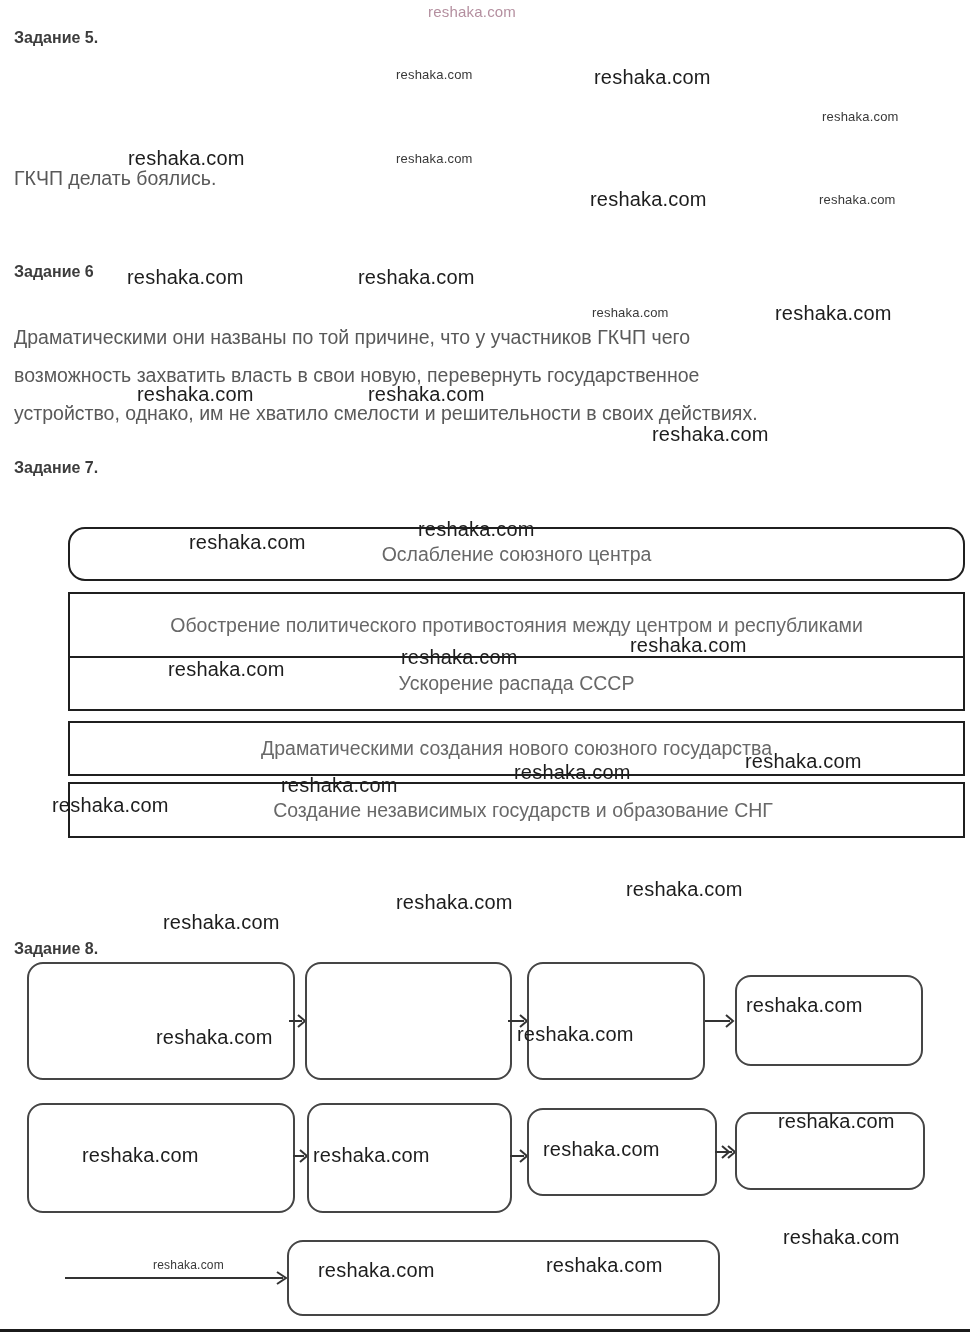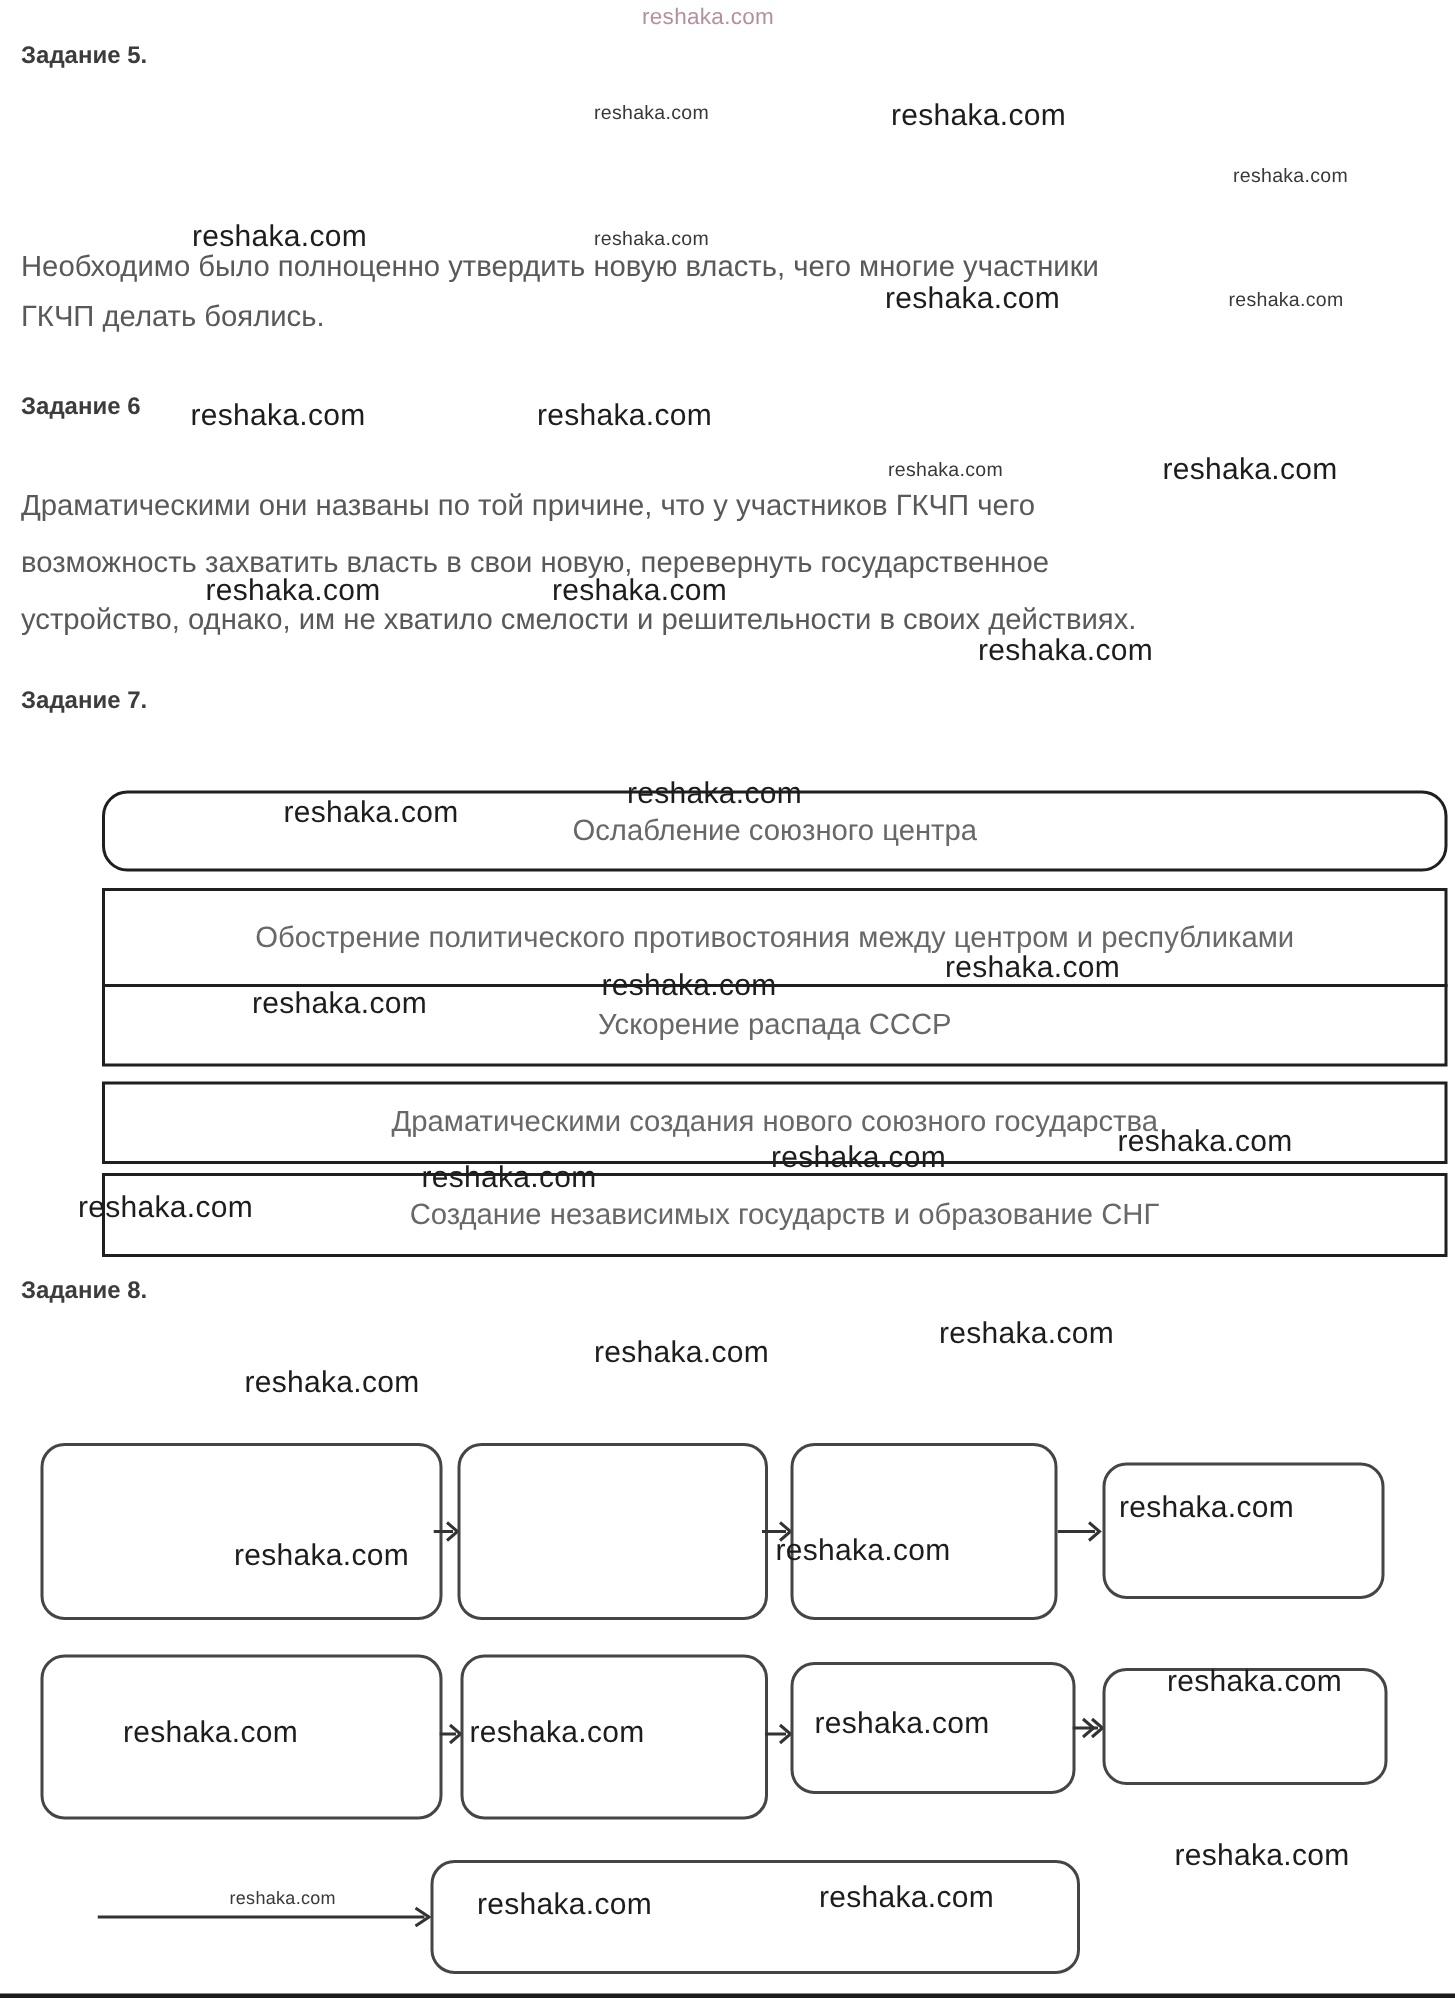--- a/index.html
+++ b/index.html
@@ -75,21 +75,20 @@
   <span class="wm" style="left:313px;top:1144px;">reshaka.com</span>
   <span class="wm" style="left:543px;top:1138px;">reshaka.com</span>
   <span class="wm" style="left:778px;top:1110px;">reshaka.com</span>
   <span class="wm tn" style="left:153px;top:1258px;">reshaka.com</span>
   <span class="wm" style="left:318px;top:1259px;">reshaka.com</span>
   <span class="wm" style="left:546px;top:1254px;">reshaka.com</span>
   <span class="wm" style="left:783px;top:1226px;">reshaka.com</span>
 
   <div class="heading" style="top:29px;">Задание 5.</div>
   <div class="para lh33" style="top:162px;">
-    <div class="line">Необходимо было полноценно утвердить новую власть, чего многие участники</div>
     <div class="line">ГКЧП делать боялись.</div>
   </div>
 
   <div class="heading" style="top:263px;">Задание 6</div>
   <div class="para lh38" style="top:318px;">
     <div class="line">Драматическими они названы по той причине, что у участников ГКЧП чего</div>
     <div class="line">возможность захватить власть в свои новую, перевернуть государственное</div>
     <div class="line">устройство, однако, им не хватило смелости и решительности в своих действиях.</div>
   </div>
 
@@ -103,21 +102,21 @@
   <div class="t7box" style="top:656px;height:55px;">
     <span>Ускорение распада СССР</span>
   </div>
   <div class="t7box" style="top:721px;height:55px;">
     <span>Драматическими создания нового союзного государства</span>
   </div>
   <div class="t7box" style="top:782px;height:56px;padding-left:13px;">
     <span>Создание независимых государств и образование СНГ</span>
   </div>
 
-  <div class="heading" style="top:852px;">Задание 8.</div>
+  <div class="heading" style="top:940px;">Задание 8.</div>
 
   <div class="flowbox" style="left:27px;top:962px;width:268px;height:118px;"></div>
   <div class="arrow" style="left:289px;top:1014px;">
     <svg width="18" height="14">
         <line x1="0" y1="7" x2="13" y2="7" stroke="#333" stroke-width="2"></line>
         <polyline points="9,1 16,7 9,13" fill="none" stroke="#333" stroke-width="2"></polyline>
       </svg>
   </div>
   <div class="flowbox" style="left:305px;top:962px;width:207px;height:118px;"></div>
   <div class="arrow" style="left:508px;top:1014px;">

